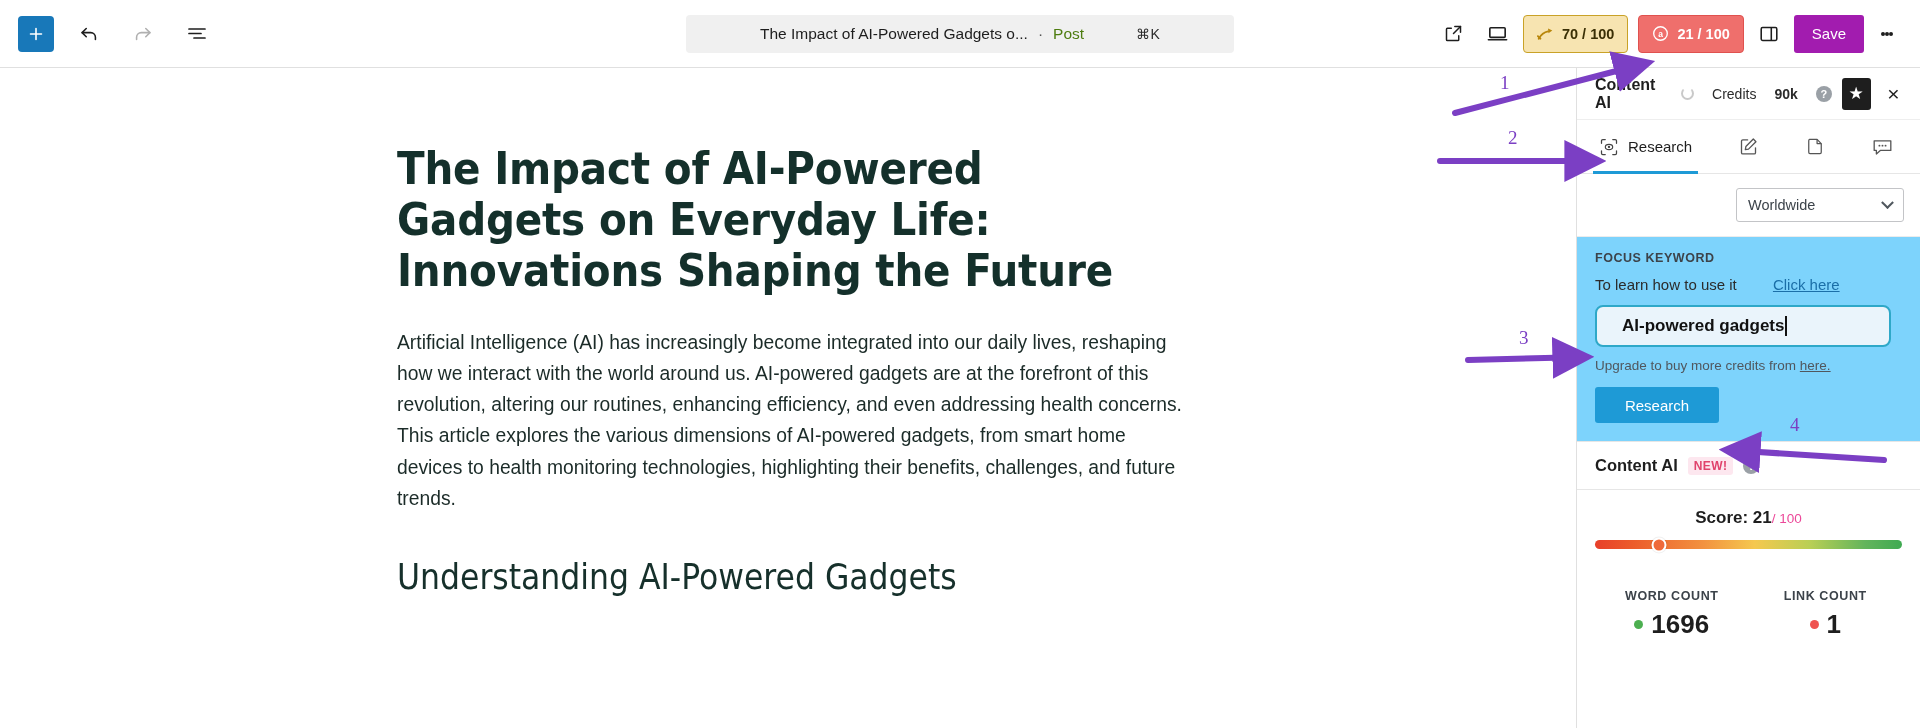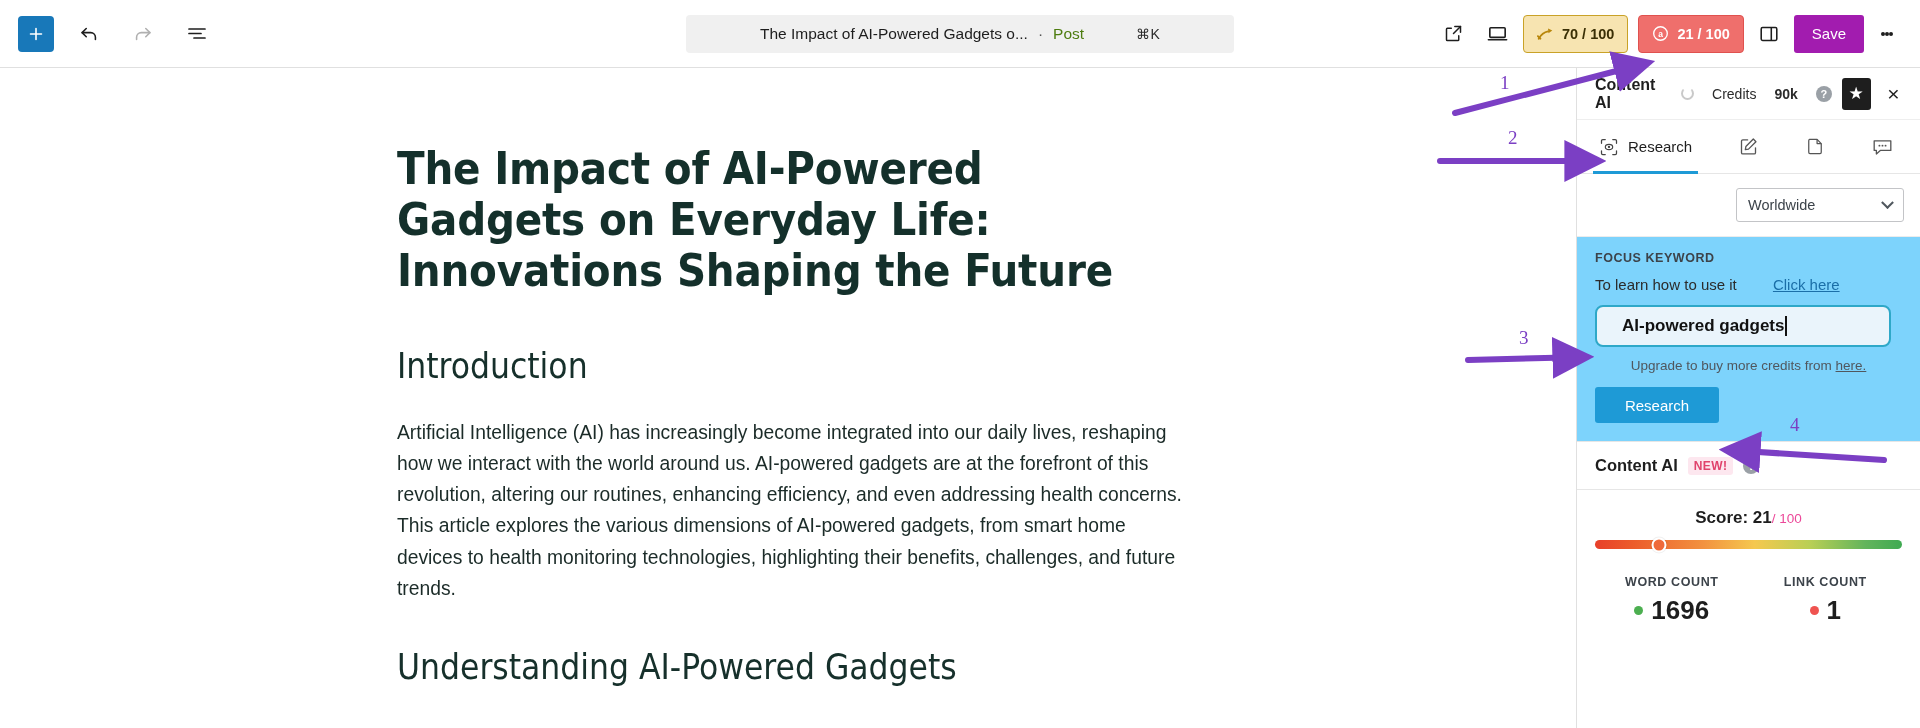--- a/index.html
+++ b/index.html
@@ -132,21 +132,21 @@
   .fk-label { font-size: 12.5px; font-weight: 700; color: #3c434a; letter-spacing: .55px; }
   .fk-hint { margin-top: 11px; font-size: 15px; color: #2b2b2b; }
   .fk-hint a { color: #1b6fa8; text-decoration: underline; margin-left: 32px; }
   .fk-input-wrap { margin-top: 12px; }
   .fk-input {
     width: 296px; height: 42px; background: #eaf4fb; border: 2px solid #2ea8c8; border-radius: 8px;
     display: flex; align-items: center; padding: 0 25px;
     font-size: 17px; font-weight: 700; color: #111; font-family: "Liberation Sans", sans-serif;
   }
   .caret { display:inline-block; width: 1.5px; height: 20px; background:#111; margin-left:1px; }
-  .fk-upgrade { margin-top: 11px; font-size: 13.5px; color: #50575e; text-align: center; }
+  .fk-upgrade { margin-top: 11px; font-size: 13.5px; color: #50575e; }
   .fk-upgrade a { color: #50575e; text-decoration: underline; }
   .research-btn {
     margin-top: 14px; height: 36px; width: 124px; background: #1e9ad6; color: #fff;
     border: none; border-radius: 3px; font-size: 15px; cursor: pointer;
     font-family: "Liberation Sans", sans-serif;
   }
 
   .sb-ai-head { height: 48px; display: flex; align-items: center; gap: 10px; padding: 0 18px; border-bottom: 1px solid #e6e6e6; }
   .ai-head-title { font-size: 16.5px; font-weight: 700; color: #1e1e1e; }
   .badge-new { background: #fde7ef; color: #e0436c; font-size: 12px; font-weight: 700; padding: 2px 6px; border-radius: 3px; letter-spacing:.4px;}
@@ -157,21 +157,21 @@
   .score-bar {
     position: relative; margin-top: 12px; height: 9px; border-radius: 6px;
     background: linear-gradient(to right,#e8402a 0%,#ec5b2b 12%,#f2913f 35%,#f5c84f 52%,#b9cf55 70%,#63b45c 88%,#3faa52 100%);
   }
   .score-knob {
     position: absolute; top: 50%; width: 15px; height: 15px; border-radius: 50%;
     background: #ef6a3a; border: 2.5px solid #fff; transform: translate(-50%,-50%);
     box-shadow: 0 0 0 1px rgba(0,0,0,.06); cursor: pointer;
   }
 
-  .counts { display: flex; margin-top: 26px; padding: 0 18px; }
+  .counts { display: flex; margin-top: 40px; padding: 0 18px; }
   .count-col { flex: 1; text-align: center; }
   .count-label { font-size: 12.5px; font-weight: 700; letter-spacing: .6px; color: #3c434a; }
   .count-val { margin-top: 6px; font-size: 26px; font-weight: 700; color: #1e1e1e; display: flex; align-items: center; justify-content: center; gap: 8px; }
   .dot { width: 9px; height: 9px; border-radius: 50%; display: inline-block; }
 
   
   .anno { position: absolute; pointer-events: none; }
   .anno-num {
     position: absolute; color: #7b3fc4; font-size: 19px; font-family: "Liberation Serif", serif;
   }
@@ -256,21 +256,20 @@
         <i></i>
         <i></i>
         <i></i>
       </div>
     </div>
   </div>
 
   <div class="editor">
     <div class="doc-inner">
       <h1 class="post-title">The Impact of AI-Powered Gadgets on Everyday Life: Innovations Shaping the Future</h1>
-      <h2 class="h2 sec-intro">Introduction</h2>
       <p class="body-p">Artificial Intelligence (AI) has increasingly become integrated into our daily lives, reshaping how we interact with the world around us. AI-powered gadgets are at the forefront of this revolution, altering our routines, enhancing efficiency, and even addressing health concerns. This article explores the various dimensions of AI-powered gadgets, from smart home devices to health monitoring technologies, highlighting their benefits, challenges, and future trends.</p>
       <h2 class="h2 sec-understanding">Understanding AI-Powered Gadgets</h2>
 
     </div>
   </div>
 
   <div class="sidebar">
 
     <div class="sb-header">
       <span class="sb-title">Content AI</span>

